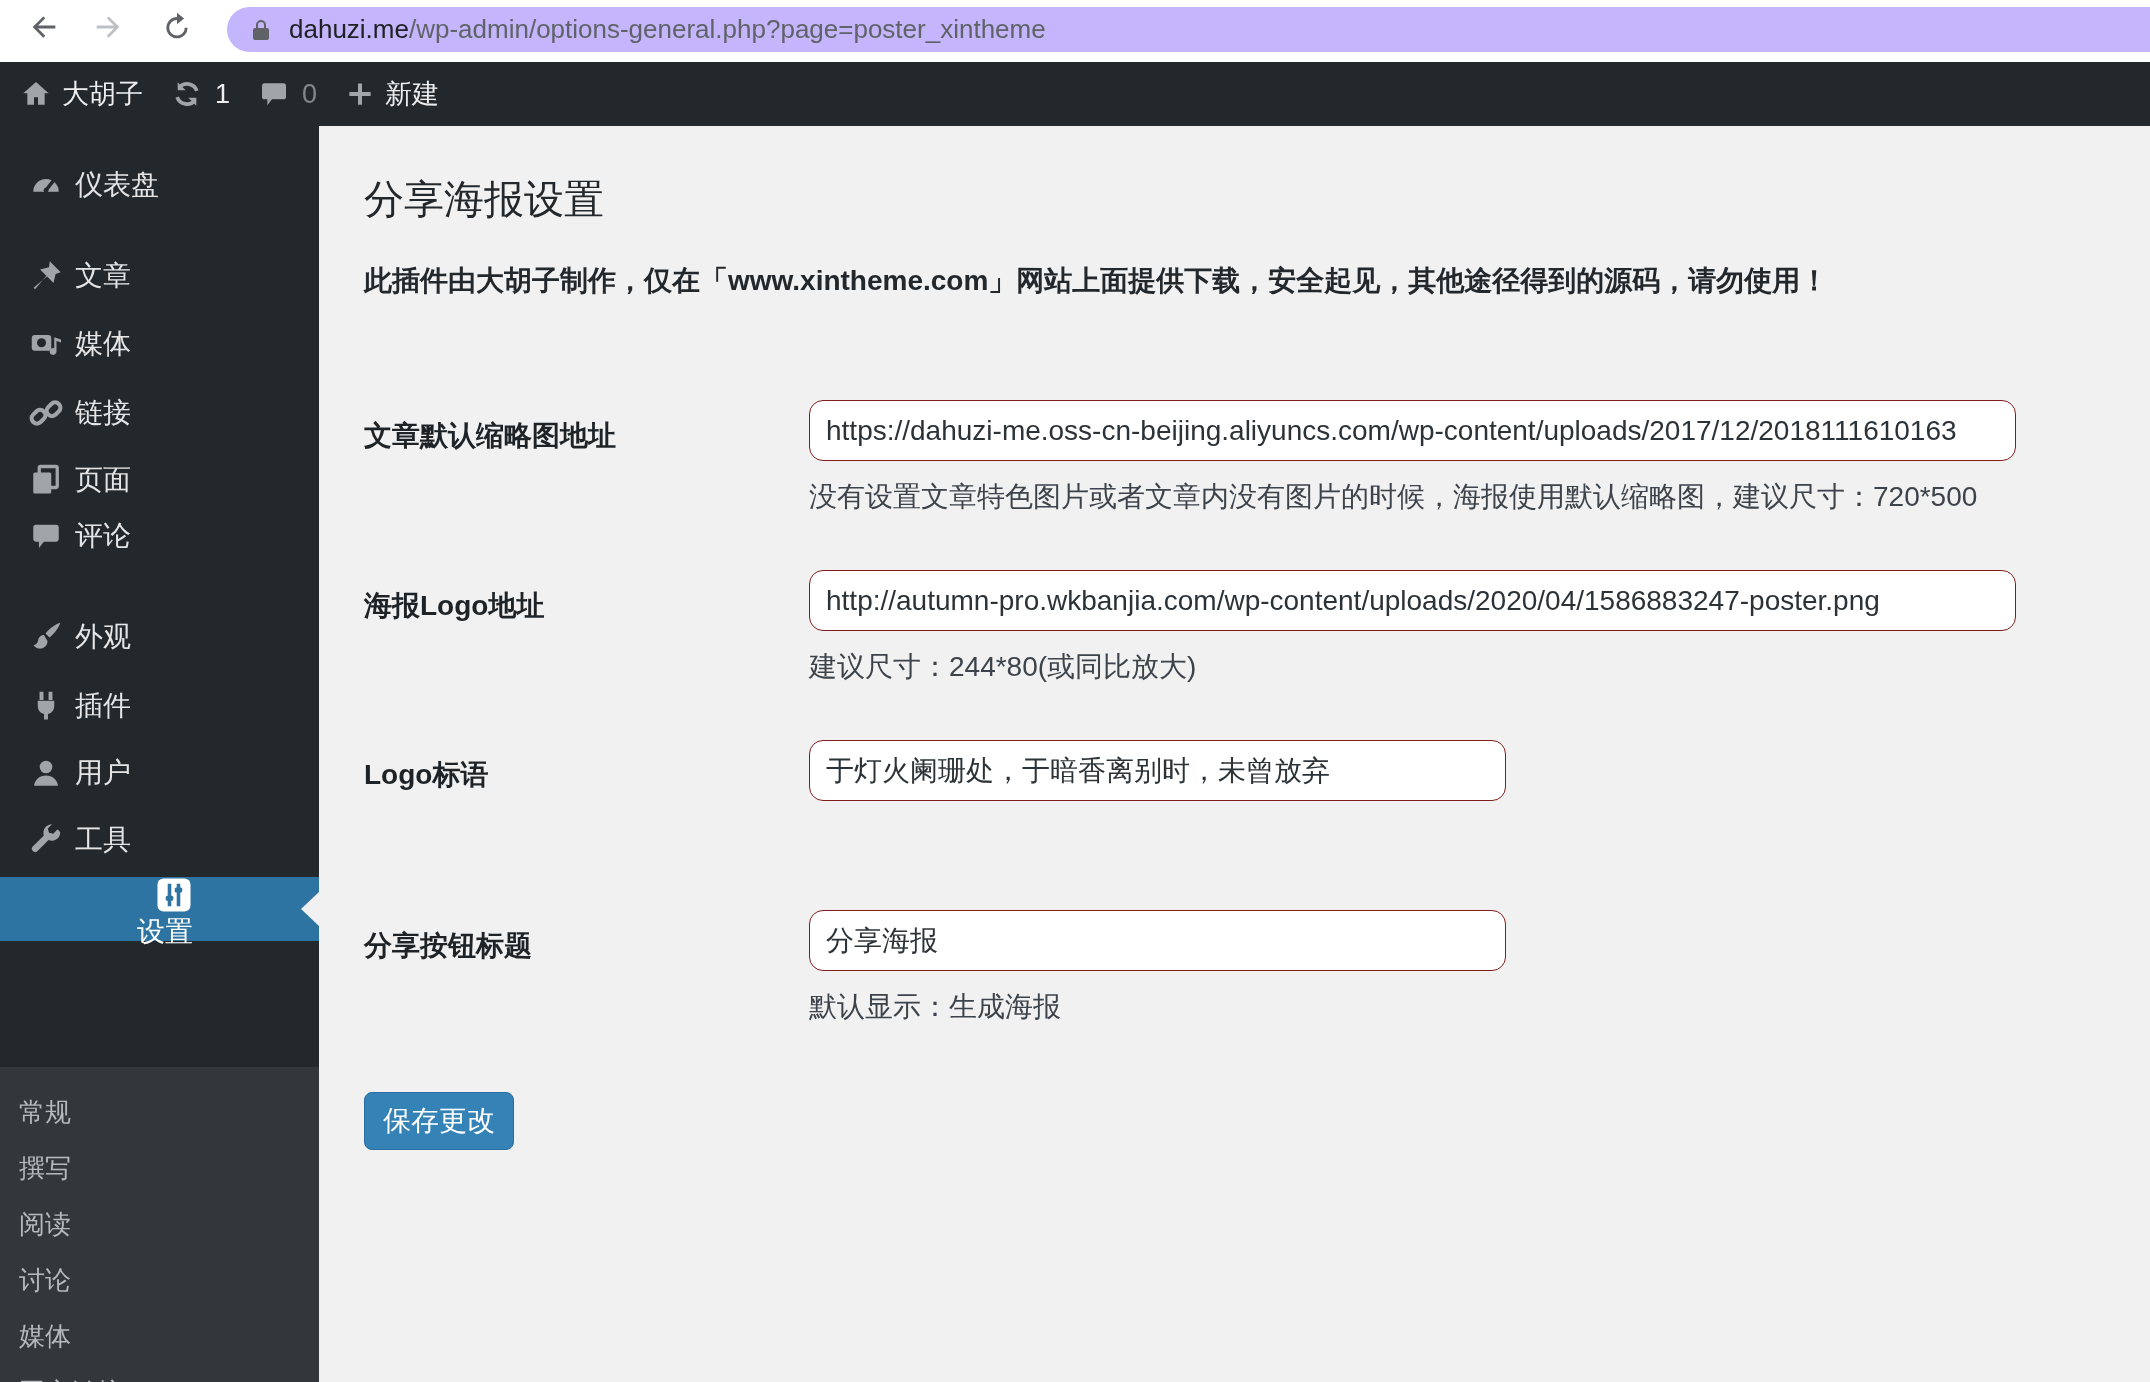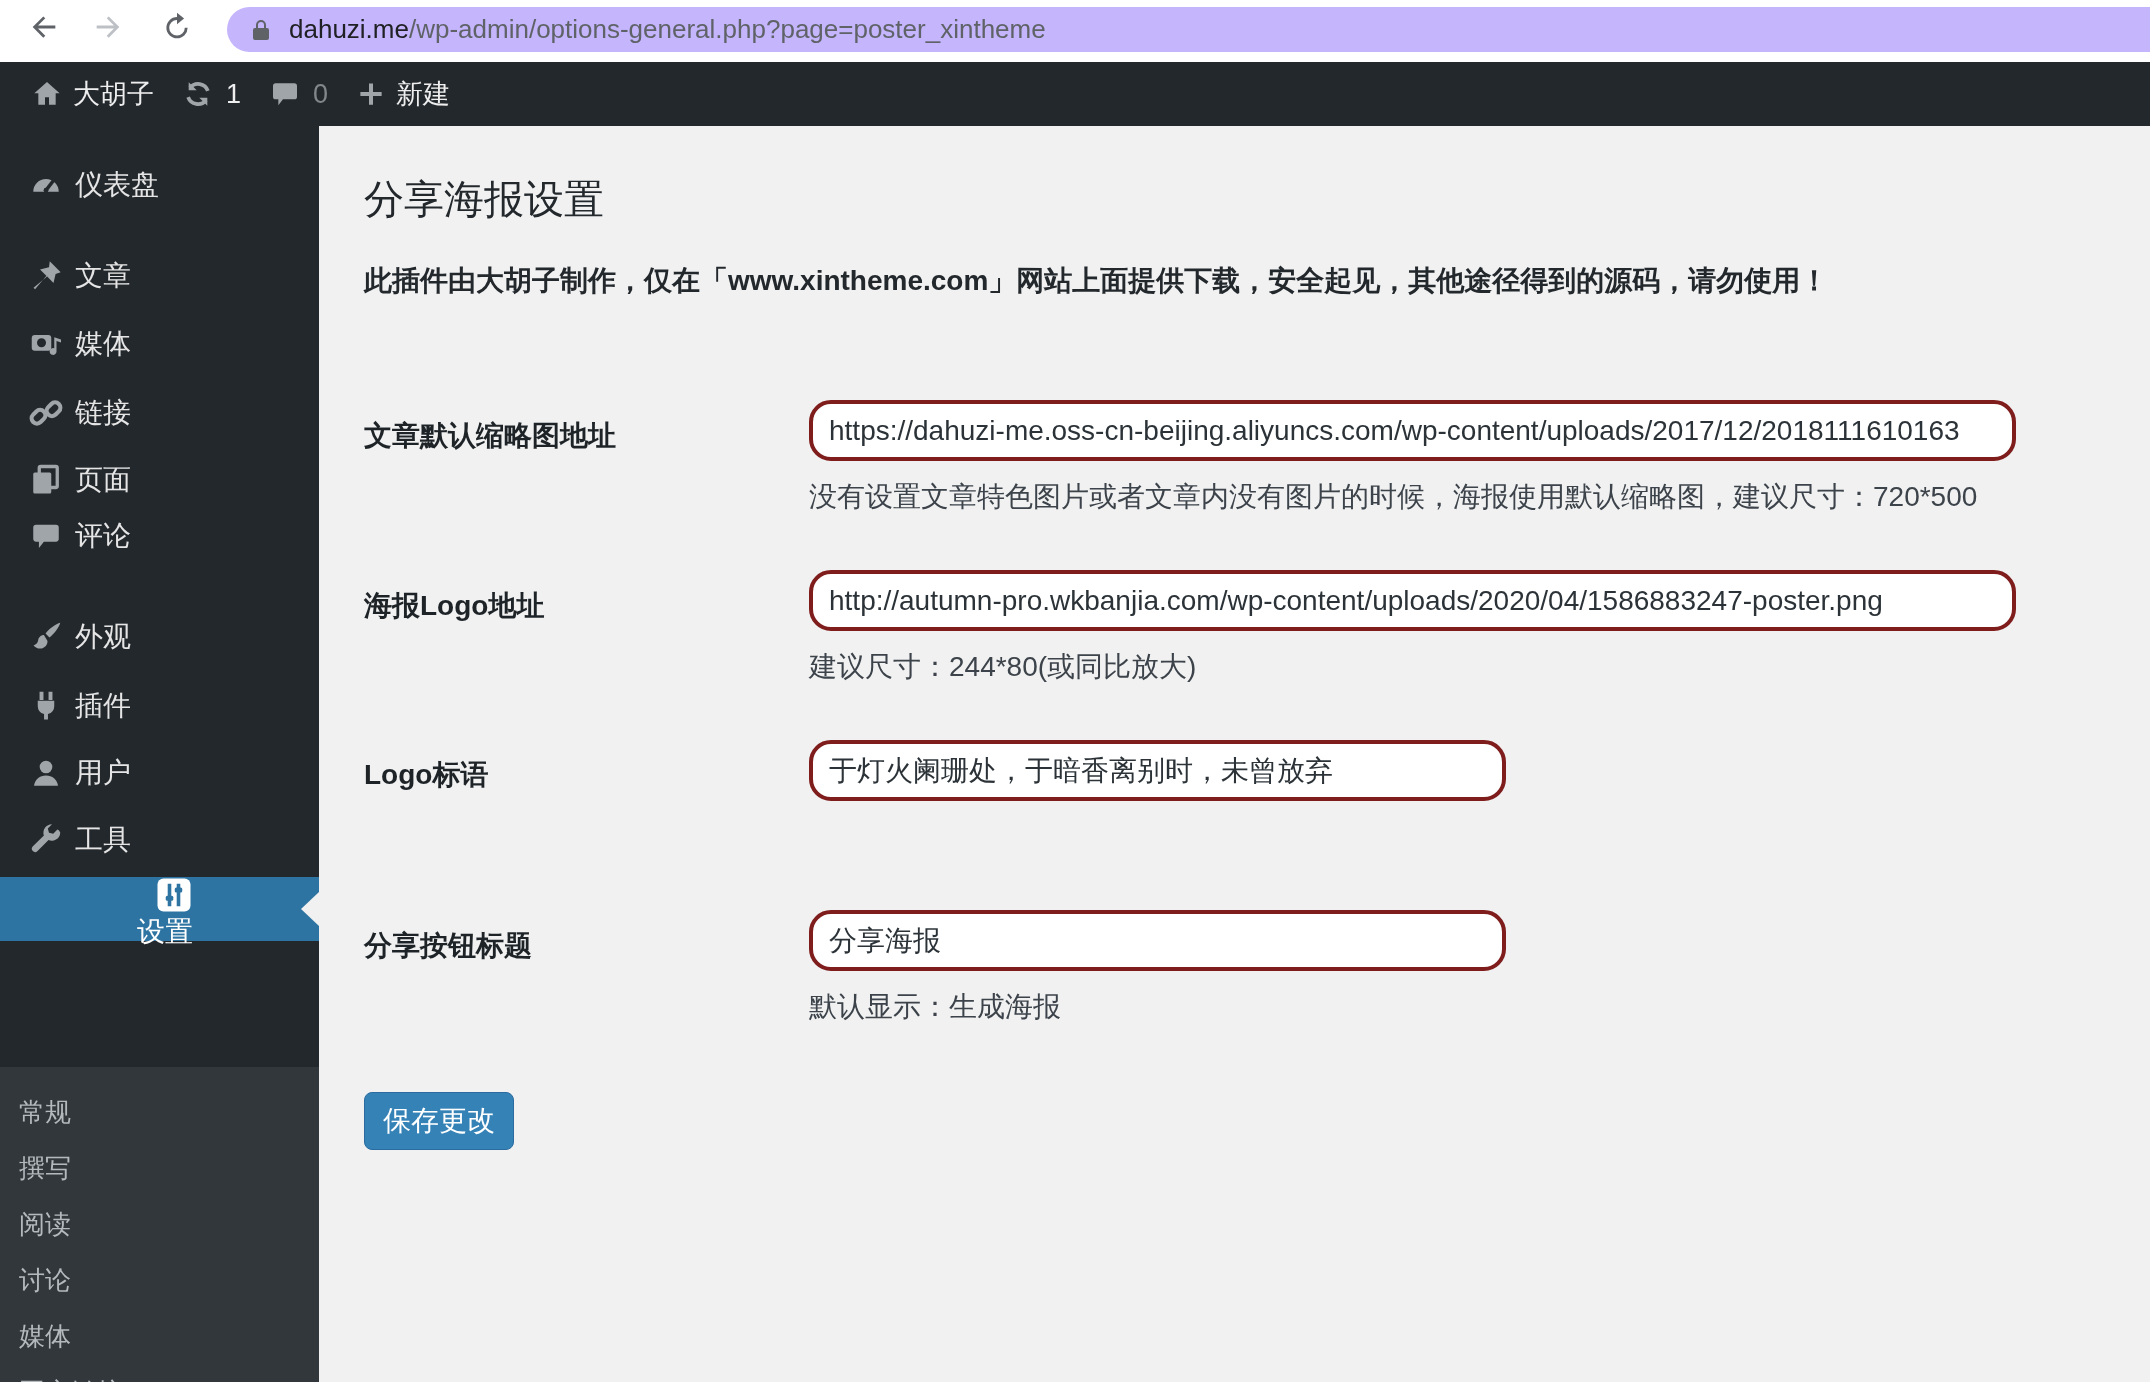--- a/index.html
+++ b/index.html
@@ -40,21 +40,21 @@
   .submenu { position:absolute; left:0; top:941px; width:319px; height:421px; background:#32373c; padding-top:17px; }
   .submenu-item { height:56px; display:flex; align-items:center; padding-left:19px; cursor:pointer; }
   .submenu-item span { color:#b4b9be; font-size:26px; }
   
   .main { position:absolute; left:319px; top:126px; width:1831px; height:1256px; background:#f1f1f1; }
   .page-title { position:absolute; left:45px; top:46px; font-size:40px; font-weight:500; color:#23282d;text-align:right; }
   .page-desc { position:absolute; left:45px; top:136px; font-size:28px; font-weight:bold; color:#23282d; }
   .f-label { position:absolute; left:45px; font-size:28px; font-weight:bold; color:#1d2327; }
   .f-input {
     position:absolute; left:490px; height:61px; background:#ffffff;
-    border:4px solid #7f1d1d; border-radius:22px; padding:0 16px;
+    border:1px solid #7f1d1d; border-radius:14px; padding:0 16px;
     font-size:28px; color:#2c3338; font-family:"Liberation Sans", sans-serif;
   }
   .f-input.wide { width:1207px; }
   .f-input.narrow { width:697px; }
   .f-helper { position:absolute; left:490px; font-size:28px; color:#3c434a; }
   .save-btn {
     position:absolute; left:45px; top:966px; width:150px; height:58px;
     background:#3582b6; border:1px solid #2a6ca0; border-radius:8px;
     color:#ffffff; font-size:28px; font-family:"Liberation Sans", sans-serif;
     cursor:pointer; display:flex; align-items:center; justify-content:center;
@@ -87,21 +87,21 @@
         <svg width="24" height="24" viewBox="0 0 24 24">
             <path d="M12 2a5 5 0 0 0-5 5v3H6a2 2 0 0 0-2 2v8a2 2 0 0 0 2 2h12a2 2 0 0 0 2-2v-8a2 2 0 0 0-2-2h-1V7a5 5 0 0 0-5-5zm-3 8V7a3 3 0 1 1 6 0v3z" fill="#5f6368"></path>
           </svg>
       </span>
       <span class="url-domain">dahuzi.me</span>
         <span class="url-path">/wp-admin/options-general.php?page=poster_xintheme</span>
     </div>
   </div>
 
   <div class="adminbar">
-    <div class="ab-item" style="padding-left:31px">
+    <div class="ab-item" style="padding-left:20px">
       <svg width="32" height="32" viewBox="0 0 24 24">
           <path d="M12 3 2.5 11.5h3V20h5v-5.5h3V20h5v-8.5h3z" fill="#a0a5aa"></path>
         </svg>
       <span class="ab-label">大胡子</span>
     </div>
     <div class="ab-item">
       <svg width="32" height="32" viewBox="0 0 24 24">
         <path d="M19.4 9.6A7.8 7.8 0 0 0 6 7.3" fill="none" stroke="#a0a5aa" stroke-width="2.8"></path>
         <path d="M5 3.2v6h6z" fill="#a0a5aa"></path>
         <path d="M4.6 14.4A7.8 7.8 0 0 0 18 16.7" fill="none" stroke="#a0a5aa" stroke-width="2.8"></path>

